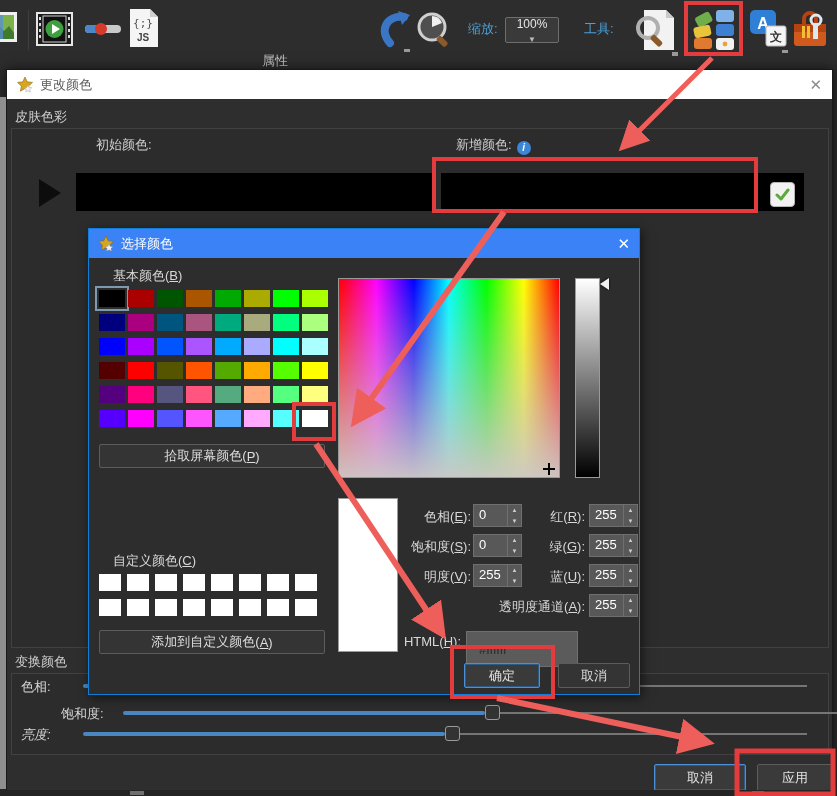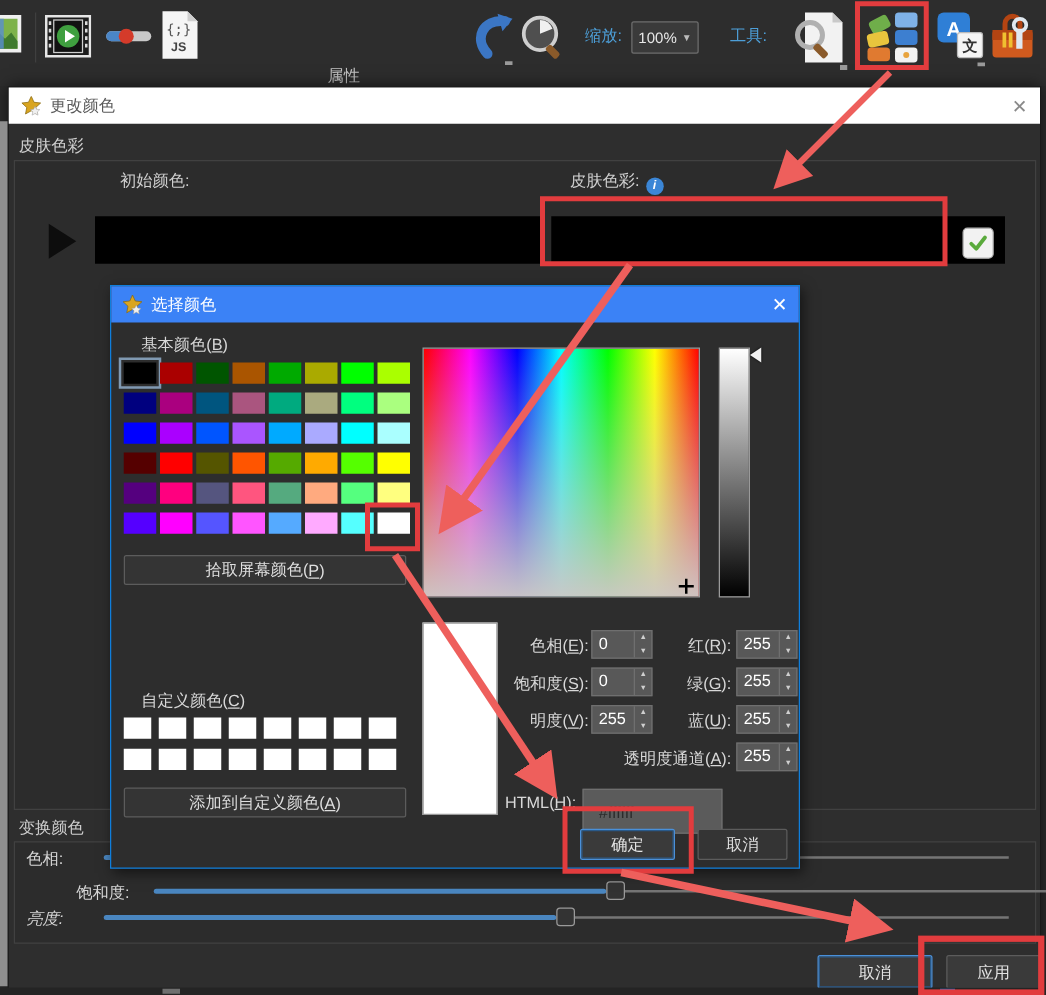--- a/index.html
+++ b/index.html
@@ -6,21 +6,21 @@
   .page{position:relative;width:837px;height:796px;overflow:hidden;
         font-family:"Liberation Sans","DejaVu Sans",sans-serif;
         background:#2b2b2b;color:#d6d6d6;font-size:13px;}
 
   
   .toolbar{position:absolute;left:0;top:0;width:837px;height:69px;background:#2d2d2d;}
   .tb-label{position:absolute;color:#4d9fd8;font-size:13px;}
   .props-label{position:absolute;left:262px;top:52px;color:#c2c2c2;font-size:13px;}
   .zoom-select{position:absolute;left:505px;top:17px;width:52px;height:24px;background:#3a3a3a;
       border:1px solid #6e6e6e;border-radius:2px;color:#e8e8e8;font-size:12px;
-      display:flex;align-items:center;justify-content:center;gap:4px;}
+      display:flex;align-items:center;justify-content:center;gap:4px;flex-direction:column;}
   .zoom-select .caret{font-size:8px;color:#bbb;}
   .tb-sep{position:absolute;left:28px;top:10px;width:1px;height:40px;background:#3f3f3f;}
 
   
   .dialog{position:absolute;left:6px;top:69px;width:825px;height:721px;background:#2e2e2e;
       border:1px solid #191919;box-shadow:0 0 12px rgba(0,0,0,.6);}
   .dialog-title{position:absolute;left:0;top:0;right:0;height:29px;background:#ffffff;
       display:flex;align-items:center;padding:0 10px;color:#5a5a5a;font-size:13px;gap:7px;}
   .dialog-title .close{margin-left:auto;color:#8a8a8a;font-size:15px;cursor:default;}
   .left-strip{position:absolute;left:0;top:97px;width:6px;height:692px;background:#8f8f8f;}
@@ -224,21 +224,21 @@
           <path d="M11 8 l1.2 2.4 2.6 .3 -1.9 1.8 .5 2.6 -2.4 -1.3 -2.3 1.3 .5 -2.6 -1.9 -1.8 2.6 -.3 z" fill="#f0f0f0" stroke="#999" stroke-width=".4"></path>
         </svg>
       <span>更改颜色</span>
       <span class="close">✕</span>
     </div>
 
     <span class="group-label" style="left:8px;top:38px;">皮肤色彩</span>
     <div class="group-box" style="left:4px;top:58px;width:816px;height:518px;"></div>
 
     <span class="group-label" style="left:89px;top:66px;">初始颜色:</span>
-    <span class="group-label" style="left:449px;top:66px;"><span>皮肤色彩:</span><span class="info-icon">i</span></span>
+    <span class="group-label" style="left:449px;top:66px;"><span>新增颜色:</span><span class="info-icon">i</span></span>
 
     <div class="color-row-triangle"></div>
     <div class="swatch-bar" style="left:69px;top:103px;width:358px;"></div>
     <div class="swatch-bar" style="left:434px;top:103px;width:363px;"></div>
     <div class="check-box">
       <svg width="15" height="15">
           <path d="M2 8 l4 4 7 -9" stroke="#5aaa3c" stroke-width="3" fill="none" stroke-linecap="round" stroke-linejoin="round"></path>
         </svg>
     </div>
 

